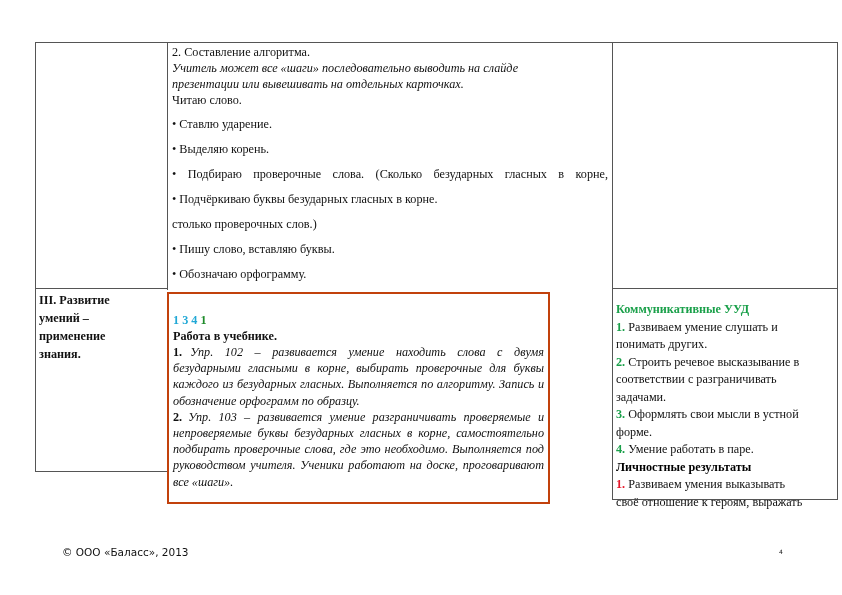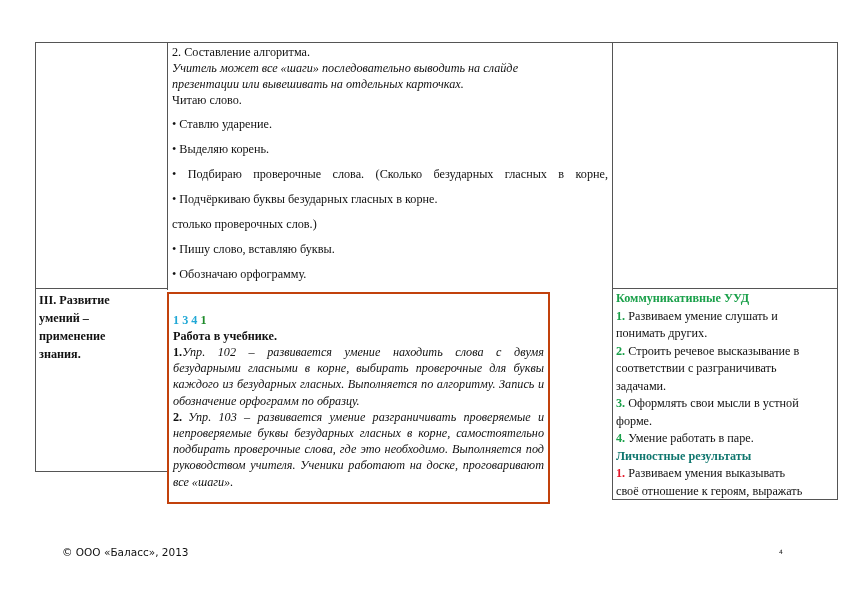--- a/index.html
+++ b/index.html
@@ -11,37 +11,37 @@
     
     .row1 { position: absolute; left: 35px; top: 42px; width: 803px; height: 247px; border: 1px solid #555; border-bottom: none; }
     .row1 .c1 { position: absolute; left: 0; top: 0; width: 132px; height: 247px; border-right: 1px solid #555; }
     .row1 .c2 { position: absolute; left: 132px; top: 0; width: 445px; height: 247px; border-right: 1px solid #555; padding: 1px 4px 0 4px; }
     .row1 .c3 { position: absolute; left: 577px; top: 0; width: 224px; height: 247px; }
 
     
     .row2 { position: absolute; left: 35px; top: 288px; width: 803px; height: 212px; }
     .row2 .c1 { position: absolute; left: 0; top: 0; width: 133px; height: 184px; border: 1px solid #555; border-right: none; padding: 2px 3px; }
     .row2 .c2 { position: absolute; left: 132px; top: 4px; width: 383px; height: 212px; border: 2px solid #c2410c; padding: 2px 4px; }
-    .row2 .c3 { position: absolute; left: 577px; top: 0; width: 226px; height: 212px; border: 1px solid #555; border-left: 1px solid #555; padding: 1px 3px; }
+    .row2 .c3 { position: absolute; left: 577px; top: 0; width: 226px; height: 212px; border: 1px solid #555; border-left: 1px solid #555; padding: 12px 3px; }
 
     .line { font-size: 12.2px; line-height: 16px; white-space: nowrap; }
     .ital { font-style: italic; }
     .bold { font-weight: bold; }
     .bullet { font-size: 12.2px; line-height: 25px; }
     .justify { text-align: justify; text-align-last: justify; white-space: nowrap; }
     .stage-title { font-weight: bold; font-size: 12.2px; line-height: 18px; }
 
     .num-blue { color: #21a8d6; }
     .num-green { color: #1e8b2a; }
     .codes { font-weight: bold; font-size: 12.2px; line-height: 16px; margin-top: 16px; }
 
     .rline { font-size: 12.2px; line-height: 17.5px; white-space: nowrap; }
     .green-title { color: #1aa04a; font-weight: bold; }
     .green-num { color: #1aa04a; font-weight: bold; }
-    .red-title { color: #0f766e; font-weight: bold; }
+    .red-title { color: #000000; font-weight: bold; }
     .red-num { color: #e6182a; font-weight: bold; }
 
     .footer { position: absolute; left: 62px; top: 546px; font-family: "DejaVu Sans", sans-serif; font-size: 10.5px; color: #111; }
     .page-num { position: absolute; left: 779px; top: 548px; font-family: "DejaVu Sans", sans-serif; font-size: 6px; color: #111; }
 
     .exline { font-size: 12.2px; line-height: 16.2px; white-space: nowrap; }
     .jl { display: flex; justify-content: space-between; }
   </style>
 </head>
 <body>
@@ -77,21 +77,21 @@
     <div class="c2">
       <div class="codes">
         <span class="num-blue">1 3 4</span>
         <span class="num-green">1</span>
       </div>
       <div class="line bold">Работа в учебнике.</div>
 
       <div>
         <div class="exline jl">
           <span><span class="bold">1.</span></span>
-          <span class="ital" style="flex:1; text-align:justify; text-align-last:justify;">Упр. 102 – развивается умение находить слова с двумя</span>
+          <span class="ital" style="flex:1; margin-left:8px; text-align:justify; text-align-last:justify;">Упр. 102 – развивается умение находить слова с двумя</span>
         </div>
         <div class="exline ital justify">безударными гласными в корне, выбирать проверочные для буквы</div>
         <div class="exline ital justify">каждого из безударных гласных. Выполняется по алгоритму. Запись и</div>
         <div class="exline ital">обозначение орфограмм по образцу.</div>
       </div>
 
       <div>
         <div class="exline jl">
           <span><span class="bold">2.</span></span>
           <span class="ital" style="flex:1; margin-left:6px; text-align:justify; text-align-last:justify;">Упр. 103 – развивается умение разграничивать проверяемые и</span>

